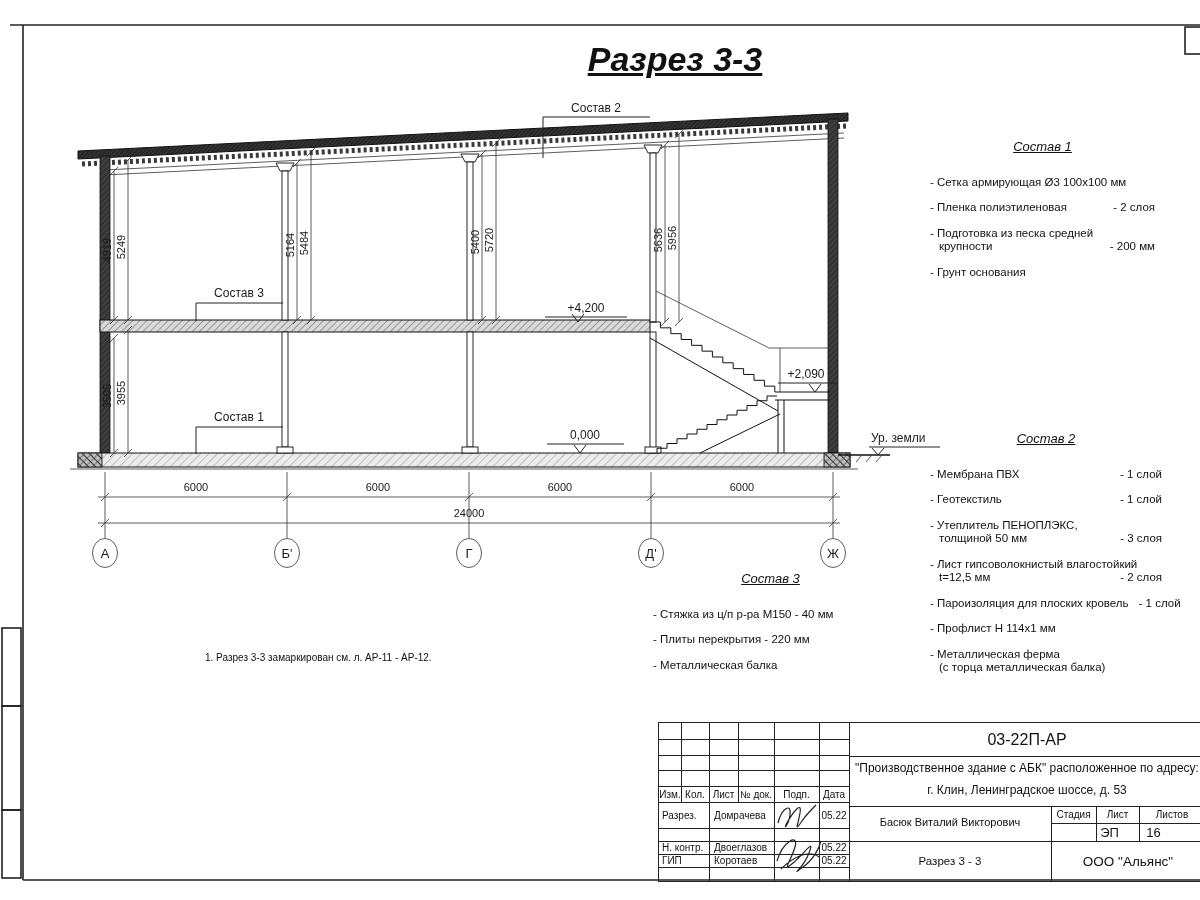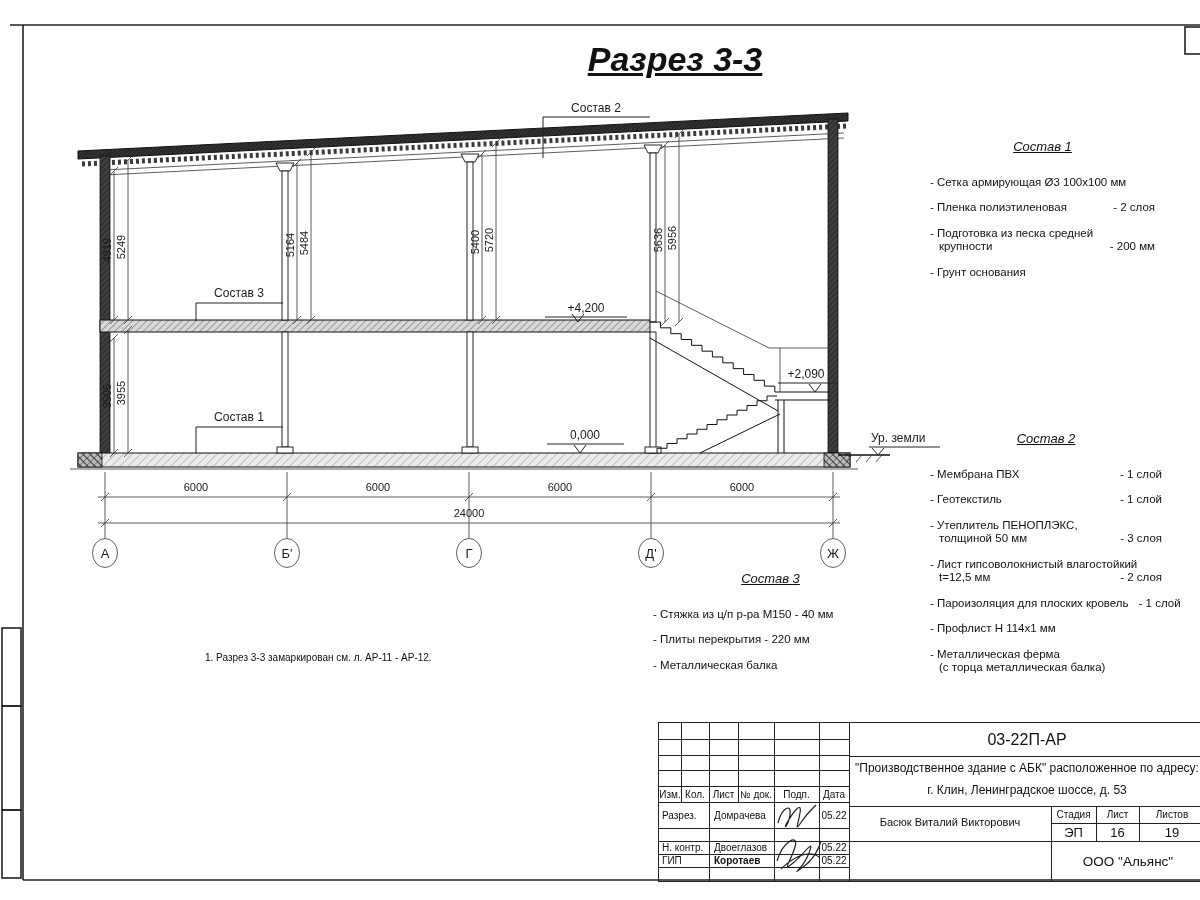--- a/index.html
+++ b/index.html
@@ -18,21 +18,21 @@
   .sr{padding-left:10px;}
   .note{position:absolute;left:205px;top:620px;font-size:10px;margin-top:32px;}
   
   .tb{position:absolute;left:658px;top:722px;width:546px;height:158px;border:1.6px solid #222;font-size:10px;}
   .tb .vl{position:absolute;width:1px;background:#222;top:0;bottom:0;}
   .tb .hl{position:absolute;height:1px;background:#222;}
   .tb .cell{position:absolute;display:flex;align-items:center;justify-content:center;text-align:center;overflow:hidden;}
   .tb .left-al{justify-content:flex-start;padding-left:3px;}
   .docnum{font-size:16px;}
   .addr{font-size:12px;line-height:15px;}
-  .stageval{font-size:13px;}
+  .stageval{font-size:13px;margin-left:36px;}
   .company{font-size:13.5px;}
   .sheettitle{font-size:11.5px;}
   .chief{font-size:11px;}
 </style>
 </head>
 <body>
 
 <div class="page">
 
 <svg width="1200" height="900" viewBox="0 0 1200 900">
@@ -389,34 +389,35 @@
   <div class="cell" style="left:115px;top:63px;width:45px;height:16px;">Подп.</div>
   <div class="cell" style="left:160px;top:63px;width:30px;height:16px;">Дата</div>
 
   <div class="cell left-al" style="left:0;top:79px;width:50px;height:26px;">Разрез.</div>
   <div class="cell left-al" style="left:52px;top:79px;width:63px;height:26px;">Домрачева</div>
   <div class="cell" style="left:160px;top:79px;width:30px;height:26px;">05.22</div>
   <div class="cell left-al" style="left:0;top:118px;width:50px;height:13px;">Н. контр.</div>
   <div class="cell left-al" style="left:52px;top:118px;width:63px;height:13px;">Двоеглазов</div>
   <div class="cell" style="left:160px;top:118px;width:30px;height:13px;">05.22</div>
   <div class="cell left-al" style="left:0;top:131px;width:50px;height:13px;">ГИП</div>
-  <div class="cell left-al" style="left:52px;top:131px;width:63px;height:13px;font-weight:bold;">Коротаев</div>
+  <div class="cell left-al" style="left:52px;top:131px;width:63px;height:13px;">Коротаев</div>
   <div class="cell" style="left:160px;top:131px;width:30px;height:13px;">05.22</div>
 
   <svg class="abs" style="left:113px;top:72px;" width="50" height="42">
     <path d="M6,28 C10,12 20,8 18,20 C16,32 10,36 16,26 C22,16 30,6 28,18 C26,30 22,38 30,26 C34,20 40,14 44,10" stroke="#222" stroke-width="1.2" fill="none"></path>
   </svg>
   <svg class="abs" style="left:110px;top:104px;" width="56" height="50">
     <path d="M8,34 C14,14 30,6 26,20 C22,34 12,46 24,36 C36,26 46,10 40,26 C34,42 20,50 34,40 C44,33 50,22 52,14 M12,42 C24,30 40,22 50,30" stroke="#222" stroke-width="1.2" fill="none"></path>
   </svg>
 
   <div class="cell docnum" style="left:190px;top:0;width:356px;height:33px;">03-22П-АР</div>
   <div class="cell addr" style="left:190px;top:33px;width:356px;height:25px;">"Производственное здание с АБК" расположенное по адресу:</div>
   <div class="cell addr" style="left:190px;top:55px;width:356px;height:25px;">г. Клин, Ленинградское шоссе, д. 53</div>
   <div class="cell chief" style="left:190px;top:81px;width:202px;height:35px;">Басюк Виталий Викторович</div>
+  <div class="cell sheettitle" style="left:190px;top:118px;width:202px;height:40px;">Разрез 3 - 3</div>
   <div class="cell" style="left:392px;top:83px;width:45px;height:17px;">Стадия</div>
   <div class="cell" style="left:437px;top:83px;width:43px;height:17px;">Лист</div>
   <div class="cell" style="left:480px;top:83px;width:66px;height:17px;">Листов</div>
   <div class="cell stageval" style="left:392px;top:100px;width:45px;height:18px;">ЭП</div>
   <div class="cell stageval" style="left:437px;top:100px;width:43px;height:18px;">16</div>
   <div class="cell stageval" style="left:480px;top:100px;width:66px;height:18px;">19</div>
   <div class="cell company" style="left:392px;top:118px;width:154px;height:40px;">ООО "Альянс"</div>
 </div>
 
 </div>

